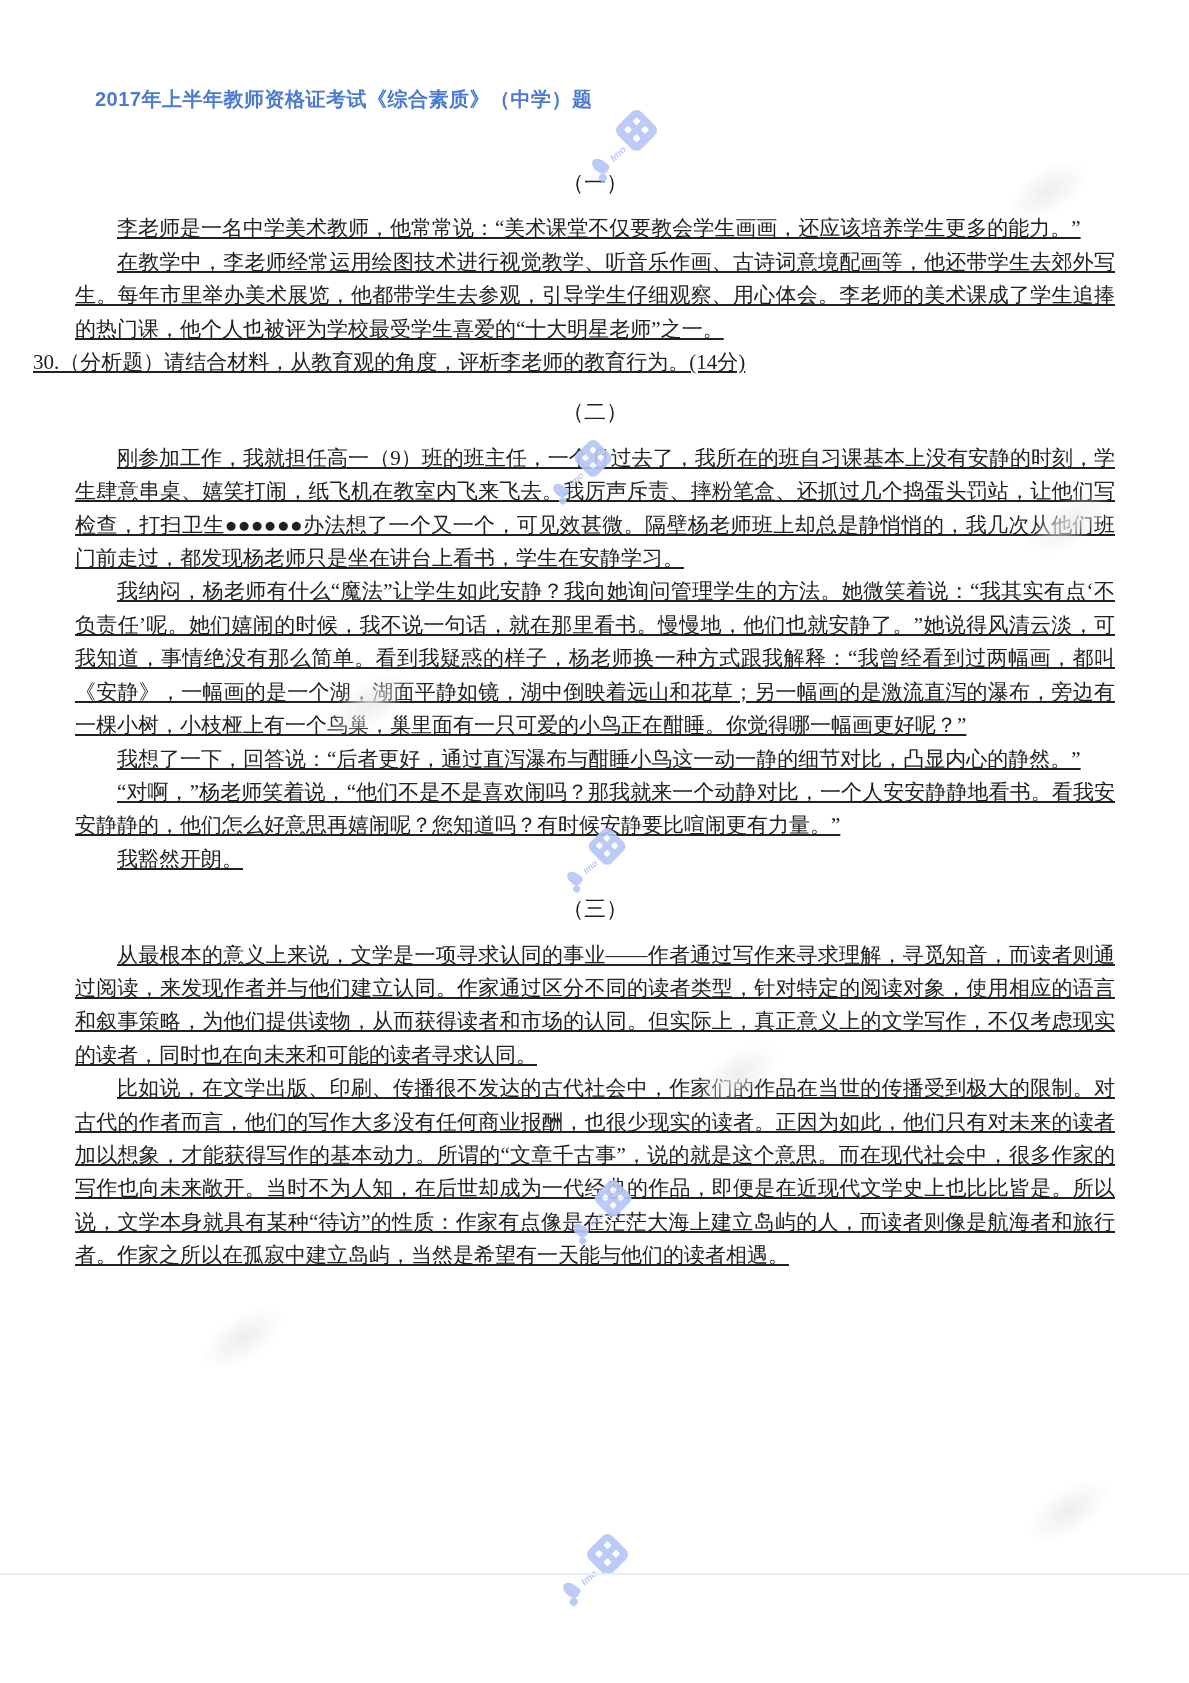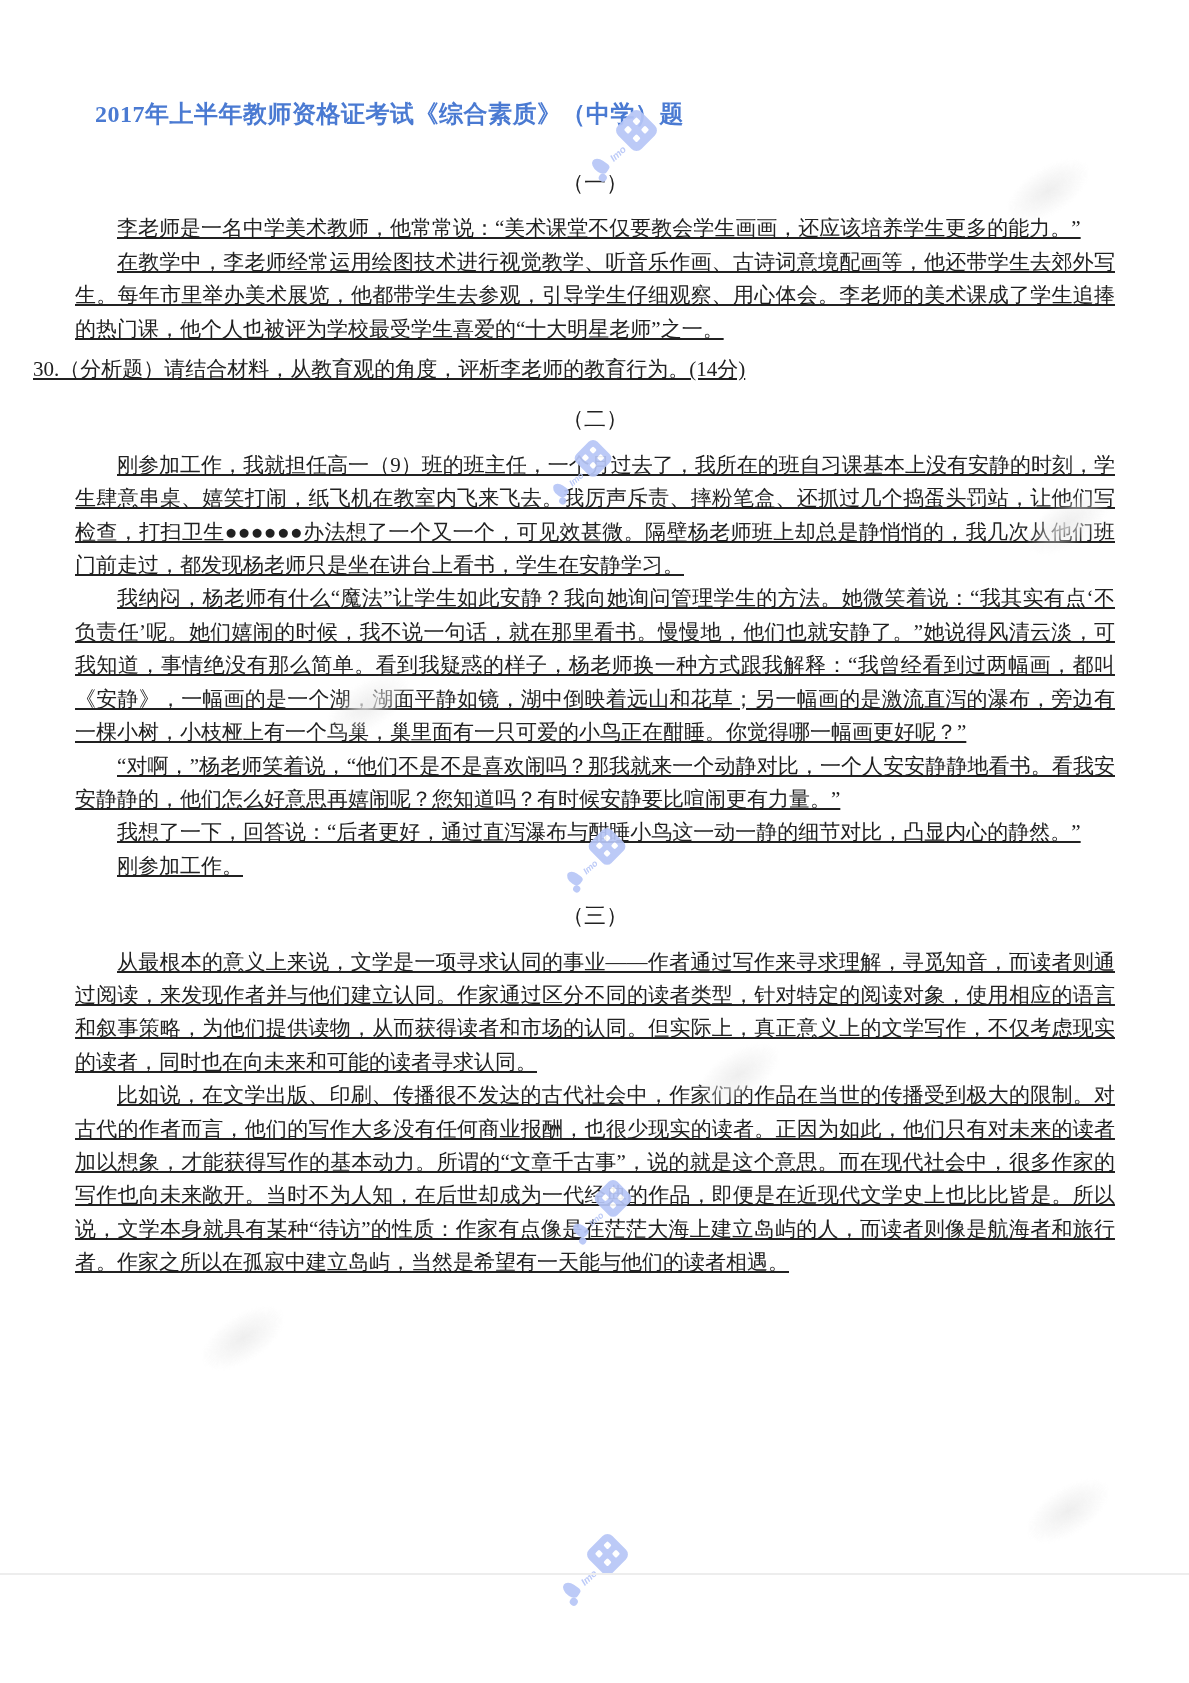--- a/index.html
+++ b/index.html
@@ -16,23 +16,23 @@
     color: var(--text, #212121);
   }
   .page {
     position: absolute;
     inset: 0;
     background: #ffffff;
   }
   .doc-title {
     position: absolute;
     left: 95px;
-    top: 98px;
-    font-family: Liberation Serif, serif;
-    font-size: 24px;
+    top: 86px;
+    font-family: Liberation Sans, sans-serif;
+    font-size: 20px;
     font-weight: 600;
     letter-spacing: 0.5px;
     color: var(--title-blue, #4a7ad2);
     white-space: nowrap;
   }
   .content {
     position: absolute;
     left: 75px;
     width: 1040px;
     top: 150px;
@@ -50,21 +50,20 @@
   }
   .content p {
     margin: 0;
     text-indent: 2em;
     word-break: break-all;
     text-decoration: underline;
   }
   .content p.question {
     margin-left: -42px;
     text-indent: 0;
-    margin-top: 7px;
     margin-bottom: 7px;
   }
 
   
   .wm {
     position: absolute;
     width: 74px;
     height: 74px;
     pointer-events: none;
     opacity: 0.92;
@@ -164,23 +163,23 @@
   <div class="content">
 
     <div class="sec-head">（一）</div>
     <p>李老师是一名中学美术教师，他常常说：“美术课堂不仅要教会学生画画，还应该培养学生更多的能力。”</p>
     <p>在教学中，李老师经常运用绘图技术进行视觉教学、听音乐作画、古诗词意境配画等，他还带学生去郊外写生。每年市里举办美术展览，他都带学生去参观，引导学生仔细观察、用心体会。李老师的美术课成了学生追捧的热门课，他个人也被评为学校最受学生喜爱的“十大明星老师”之一。</p>
     <p class="question">30.（分析题）请结合材料，从教育观的角度，评析李老师的教育行为。(14分)</p>
 
     <div class="sec-head">（二）</div>
     <p>刚参加工作，我就担任高一（9）班的班主任，一个月过去了，我所在的班自习课基本上没有安静的时刻，学生肆意串桌、嬉笑打闹，纸飞机在教室内飞来飞去。我厉声斥责、摔粉笔盒、还抓过几个捣蛋头罚站，让他们写检查，打扫卫生●●●●●●办法想了一个又一个，可见效甚微。隔壁杨老师班上却总是静悄悄的，我几次从他们班门前走过，都发现杨老师只是坐在讲台上看书，学生在安静学习。</p>
     <p>我纳闷，杨老师有什么“魔法”让学生如此安静？我向她询问管理学生的方法。她微笑着说：“我其实有点‘不负责任’呢。她们嬉闹的时候，我不说一句话，就在那里看书。慢慢地，他们也就安静了。”她说得风清云淡，可我知道，事情绝没有那么简单。看到我疑惑的样子，杨老师换一种方式跟我解释：“我曾经看到过两幅画，都叫《安静》，一幅画的是一个湖，湖面平静如镜，湖中倒映着远山和花草；另一幅画的是激流直泻的瀑布，旁边有一棵小树，小枝桠上有一个鸟巢，巢里面有一只可爱的小鸟正在酣睡。你觉得哪一幅画更好呢？”</p>
+    <p>我想了一下，回答说：“后者更好，通过直泻瀑布与酣睡小鸟这一动一静的细节对比，凸显内心的静然。”</p>
     <p>“对啊，”杨老师笑着说，“他们不是不是喜欢闹吗？那我就来一个动静对比，一个人安安静静地看书。看我安安静静的，他们怎么好意思再嬉闹呢？您知道吗？有时候安静要比喧闹更有力量。”</p>
-    <p>我想了一下，回答说：“后者更好，通过直泻瀑布与酣睡小鸟这一动一静的细节对比，凸显内心的静然。”</p>
-    <p>刚参加工作。</p>
+    <p>我豁然开朗。</p>
 
     <div class="sec-head">（三）</div>
     <p>从最根本的意义上来说，文学是一项寻求认同的事业——作者通过写作来寻求理解，寻觅知音，而读者则通过阅读，来发现作者并与他们建立认同。作家通过区分不同的读者类型，针对特定的阅读对象，使用相应的语言和叙事策略，为他们提供读物，从而获得读者和市场的认同。但实际上，真正意义上的文学写作，不仅考虑现实的读者，同时也在向未来和可能的读者寻求认同。</p>
     <p>比如说，在文学出版、印刷、传播很不发达的古代社会中，作家们的作品在当世的传播受到极大的限制。对古代的作者而言，他们的写作大多没有任何商业报酬，也很少现实的读者。正因为如此，他们只有对未来的读者加以想象，才能获得写作的基本动力。所谓的“文章千古事”，说的就是这个意思。而在现代社会中，很多作家的写作也向未来敞开。当时不为人知，在后世却成为一代经典的作品，即便是在近现代文学史上也比比皆是。所以说，文学本身就具有某种“待访”的性质：作家有点像是在茫茫大海上建立岛屿的人，而读者则像是航海者和旅行者。作家之所以在孤寂中建立岛屿，当然是希望有一天能与他们的读者相遇。</p>
 
   </div>
 
   <div class="wm wm-a">
     <span class="wm-stamp"></span>
     <span class="wm-label">Imo</span>

